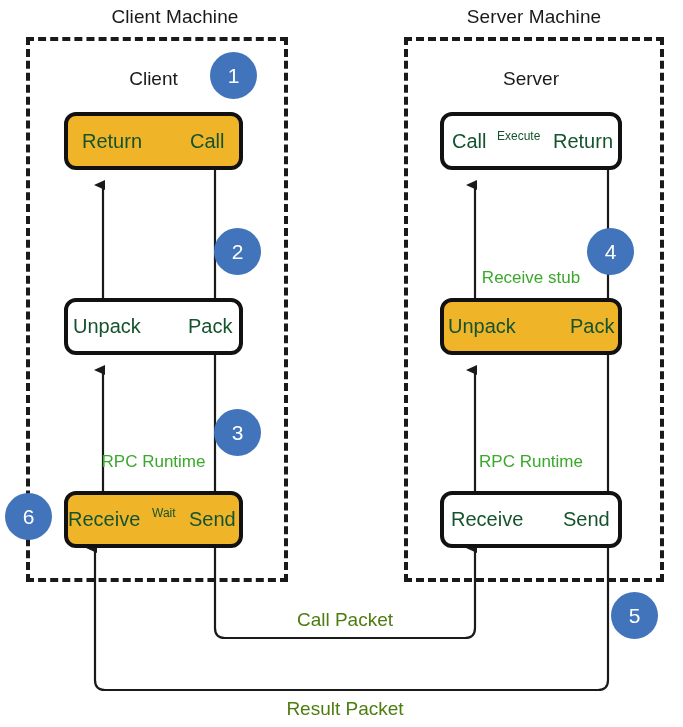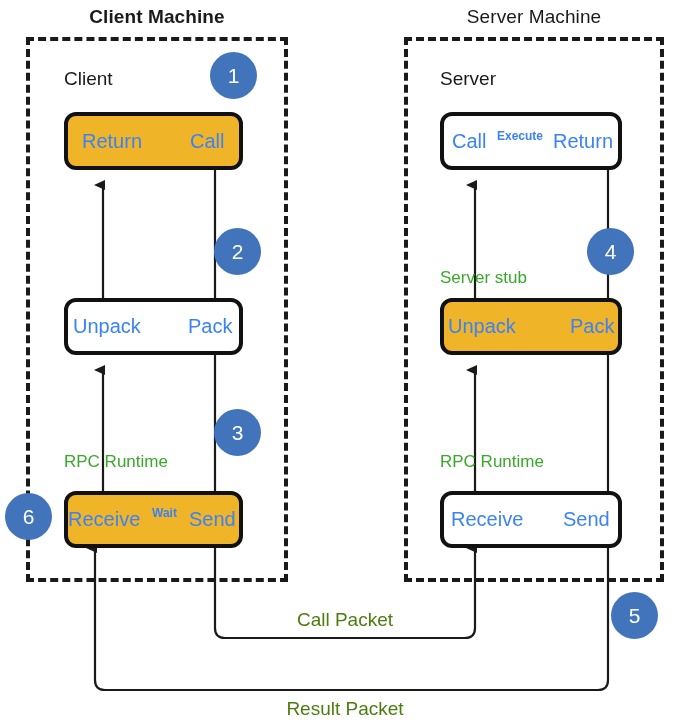--- a/index.html
+++ b/index.html
@@ -34,41 +34,41 @@
     border:4px dashed #1a1a1a;
     box-sizing:border-box;
     background:transparent;
   }
   
   .layer-name{
     position:absolute;
     font-size:17px;
     color:#3aa82b;
     white-space:nowrap;
-    text-align:left;
+    text-align:center;
   }
   .layer-name.dark{ color:#1a1a1a; }
   
   .role-box{
     position:absolute;
     box-sizing:border-box;
     border:4px solid #111111;
     border-radius:12px;
     background:#ffffff;
   }
   .role-box.filled{ background:#f0b428; }
   .role-label{
     position:absolute;
     font-size:20px;
-    color:#3b82f6;
+    color:#14532d;
     white-space:nowrap;
   }
   .role-label.small{
     font-size:12px;
-    font-weight:bold;
+    font-weight:normal;
   }
   
   .badge{
     position:absolute;
     width:47px; height:47px;
     border-radius:50%;
     background:#4274bb;
     color:#ffffff;
     font-size:21px;
     display:flex;
@@ -144,21 +144,21 @@
 
     <g>
       <path d="M215,548 L215,628 Q215,638 225,638 L465,638 Q475,638 475,628 L475,548" fill="none" stroke="#1a1a1a" stroke-width="2.2" marker-end="url(#arrowUp)"></path>
     </g>
 
     <g>
       <path d="M608,548 L608,680 Q608,690 598,690 L105,690 Q95,690 95,680 L95,548" fill="none" stroke="#1a1a1a" stroke-width="2.2" marker-end="url(#arrowUp)"></path>
     </g>
   </svg>
 
-  <div class="machine-title" style="left:26px; top:6px; width:262px;font-weight:bold;">Client Machine</div>
+  <div class="machine-title" style="left:44px; top:6px; width:262px;">Client Machine</div>
   <div class="machine-title" style="left:404px; top:6px; width:260px;">Server Machine</div>
 
   <div class="machine-box" style="left:26px; top:37px; width:262px; height:545px;"></div>
   <div class="machine-box" style="left:404px; top:37px; width:260px; height:545px;"></div>
 
   <div class="layer-name dark" style="left:64px; top:68px; width:179px; font-size:19px;">Client</div>
 
   <div class="role-box filled" style="left:64px; top:112px; width:179px; height:58px;"></div>
   <div class="role-label" style="left:82px; top:130px;">Return</div>
   <div class="role-label" style="left:190px; top:130px;">Call</div>
@@ -175,21 +175,21 @@
   <div class="role-label small" style="left:152px; top:506px;">Wait</div>
   <div class="role-label" style="left:189px; top:508px;">Send</div>
 
   <div class="layer-name dark" style="left:440px; top:68px; width:182px; font-size:19px;">Server</div>
 
   <div class="role-box" style="left:440px; top:112px; width:182px; height:58px;"></div>
   <div class="role-label" style="left:452px; top:130px;">Call</div>
   <div class="role-label small" style="left:497px; top:129px;">Execute</div>
   <div class="role-label" style="left:553px; top:130px;">Return</div>
 
-  <div class="layer-name" style="left:440px; top:268px; width:182px;">Server stub</div>
+  <div class="layer-name" style="left:440px; top:268px; width:182px;">Receive stub</div>
 
   <div class="role-box filled" style="left:440px; top:298px; width:182px; height:57px;"></div>
   <div class="role-label" style="left:448px; top:315px;">Unpack</div>
   <div class="role-label" style="left:570px; top:315px;">Pack</div>
 
   <div class="layer-name" style="left:440px; top:452px; width:182px;">RPC Runtime</div>
 
   <div class="role-box" style="left:440px; top:491px; width:182px; height:57px;"></div>
   <div class="role-label" style="left:451px; top:508px;">Receive</div>
   <div class="role-label" style="left:563px; top:508px;">Send</div>

